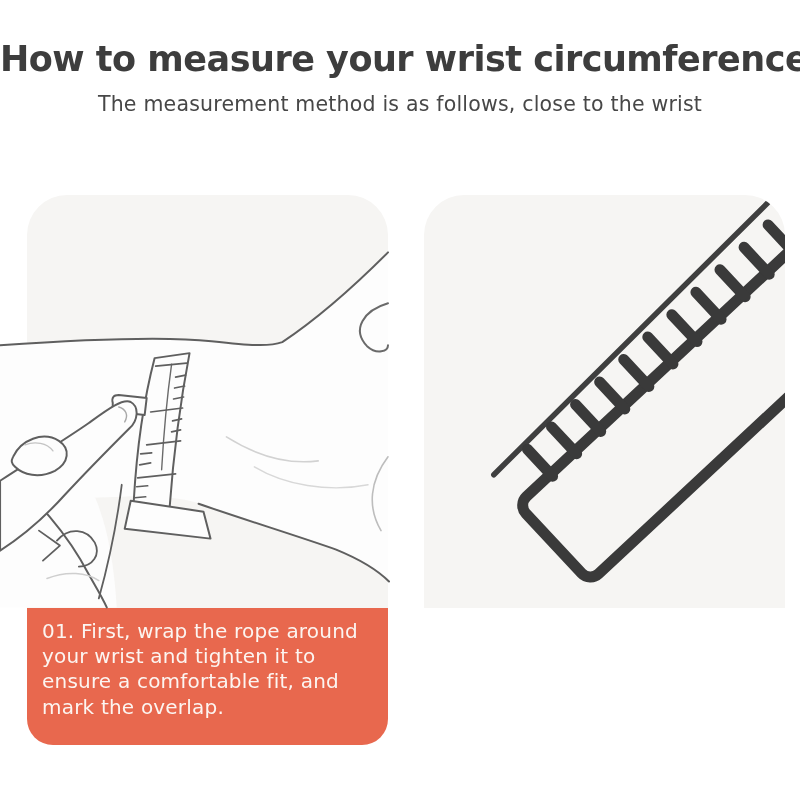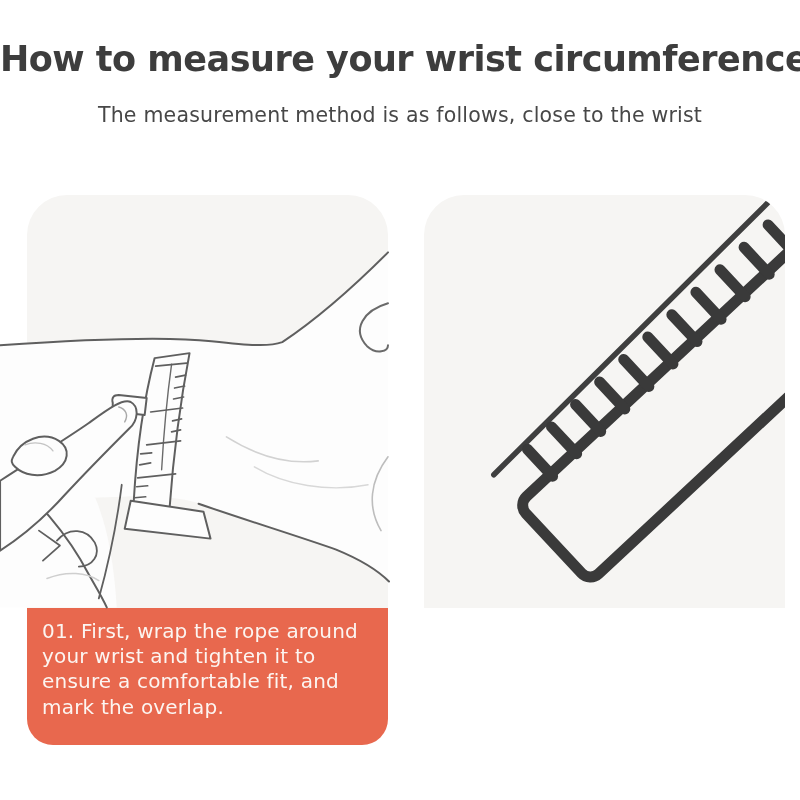--- a/index.html
+++ b/index.html
@@ -10,21 +10,21 @@
     overflow:hidden;
     position:relative;
   }
   .header{ text-align:center; padding-top:36px; }
   .title{
     font-size:35px; font-weight:bold; color:#3d3d3d;
     letter-spacing:-0.5px; line-height:1.35; white-space:nowrap;
     margin:0;
   }
   .subtitle{
-    margin:20px 0 0 0;
+    margin:9px 0 0 0;
     font-size:20.5px; font-weight:normal; color:#474747;
     letter-spacing:0.2px;
   }
   .columns{
     position:absolute; top:195px; left:27px;
     width:757px; height:550px;
     display:flex; gap:36px;
   }
   .step-col{ width:361px; display:flex; flex-direction:column; }
   .illus{

